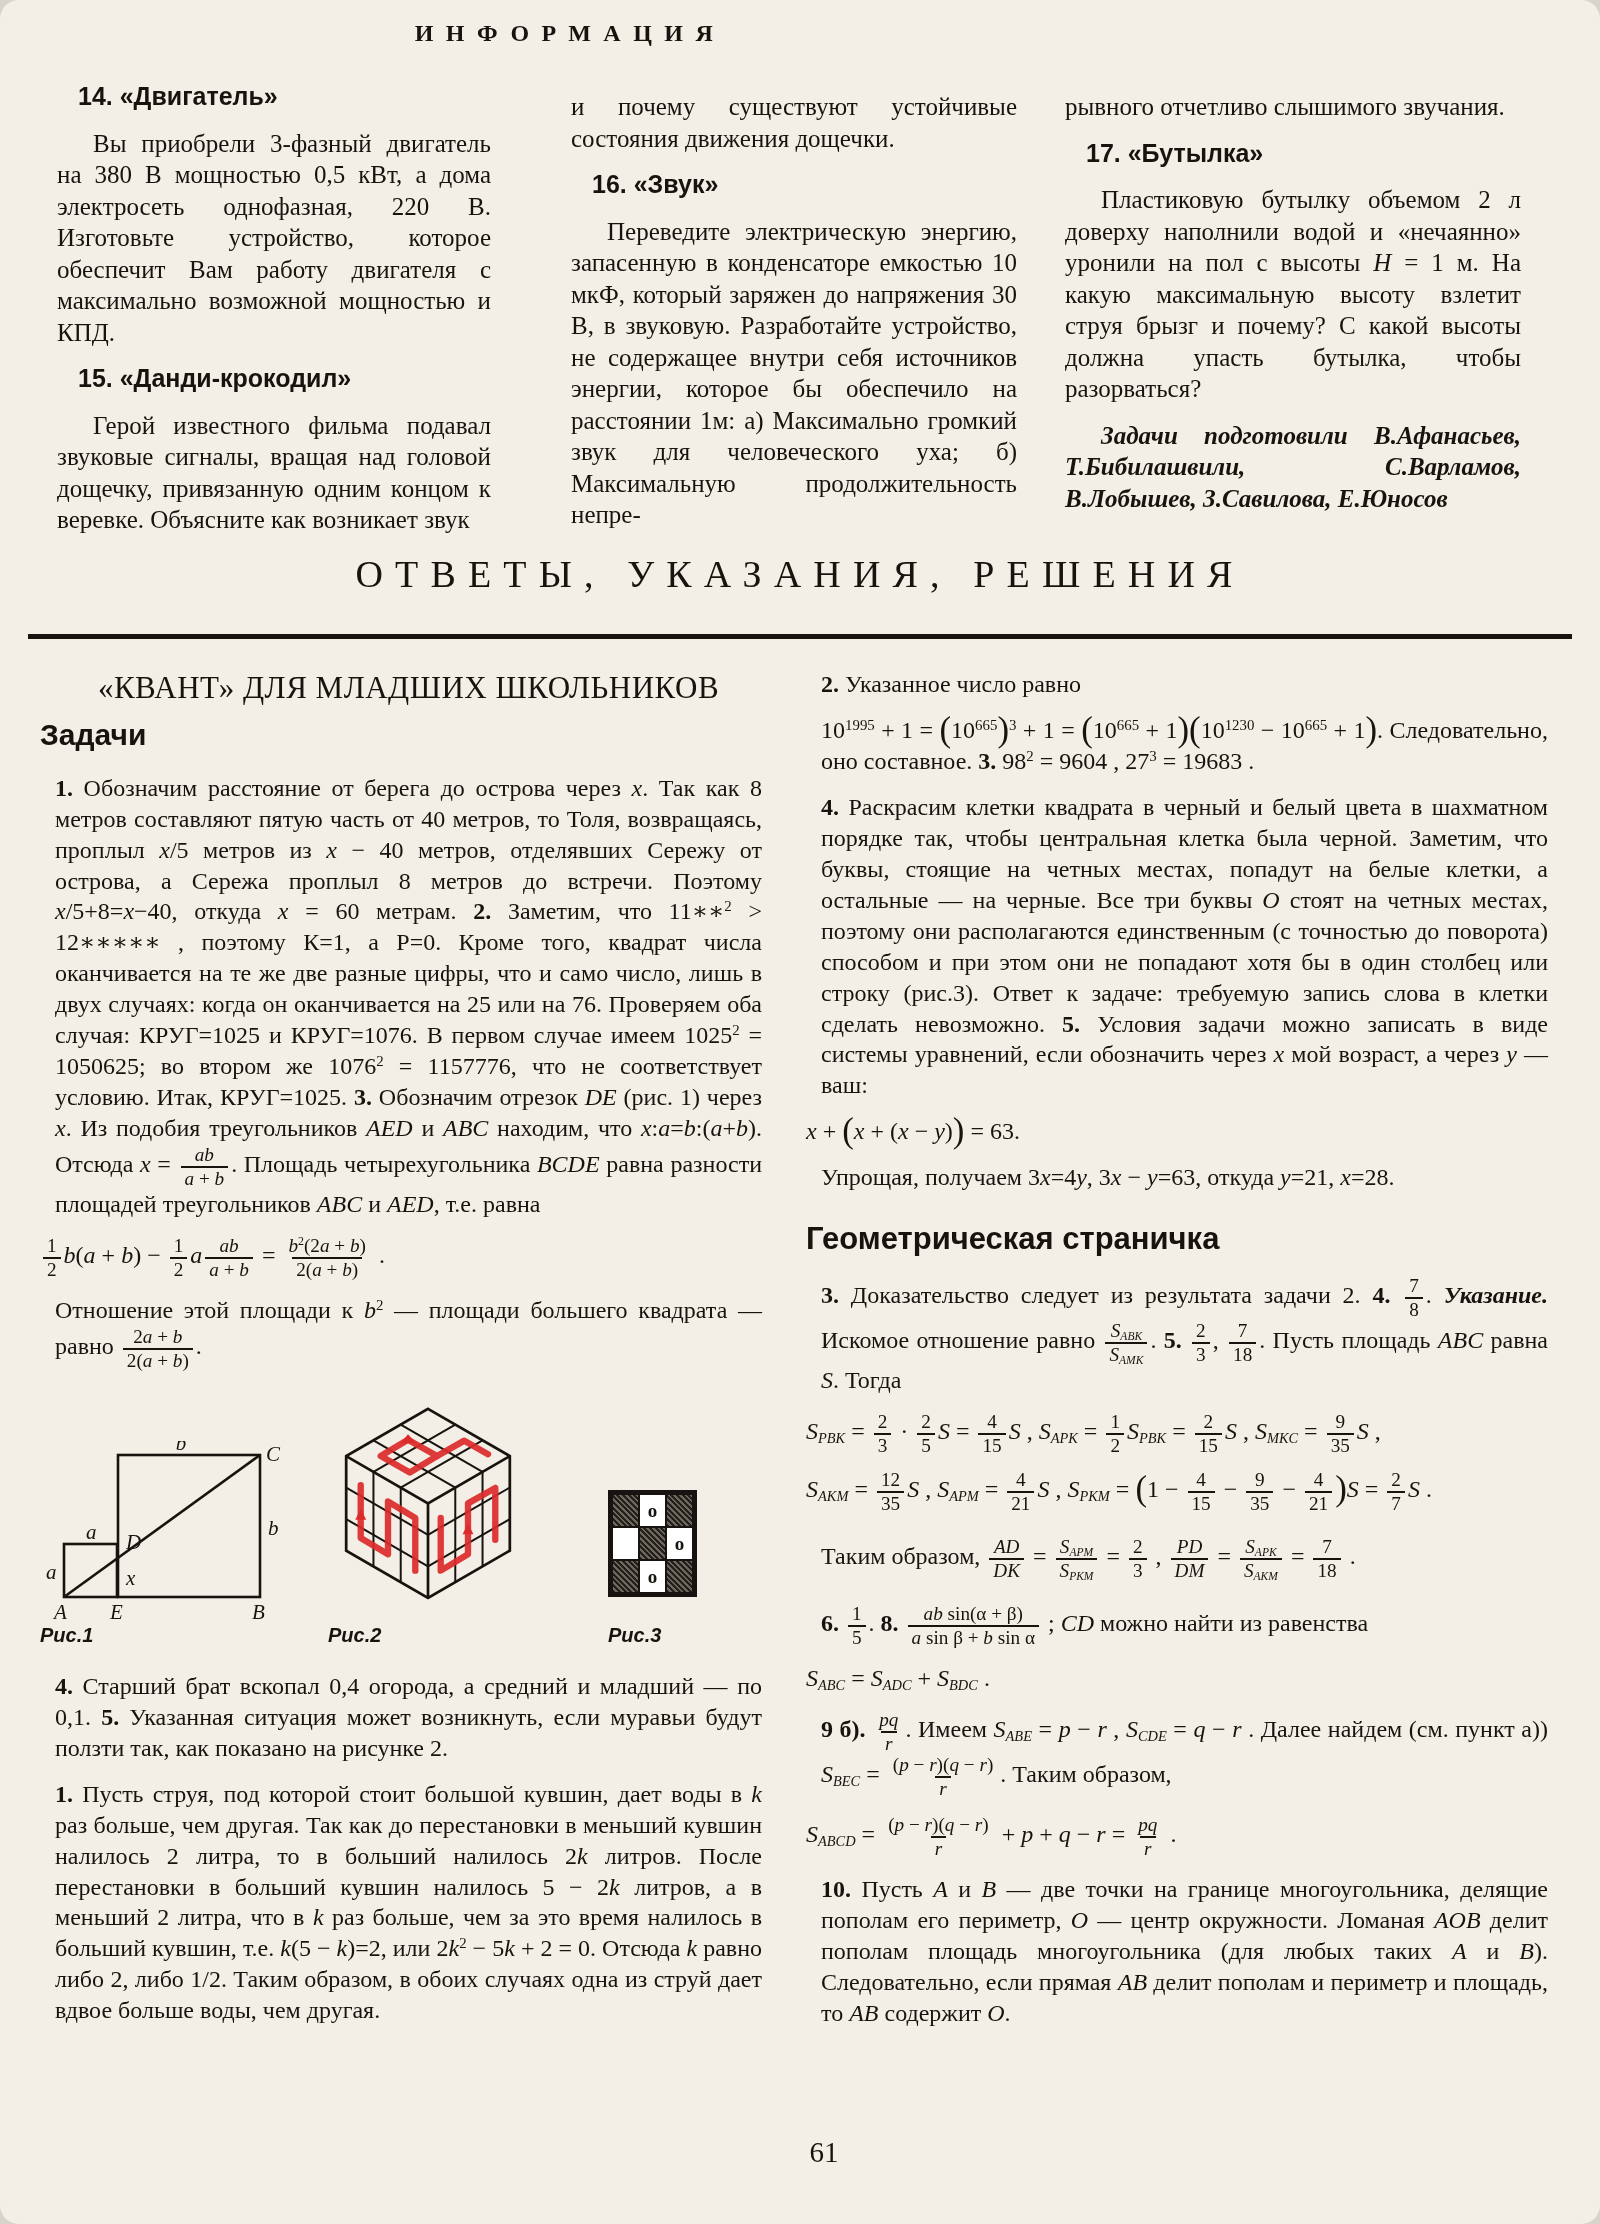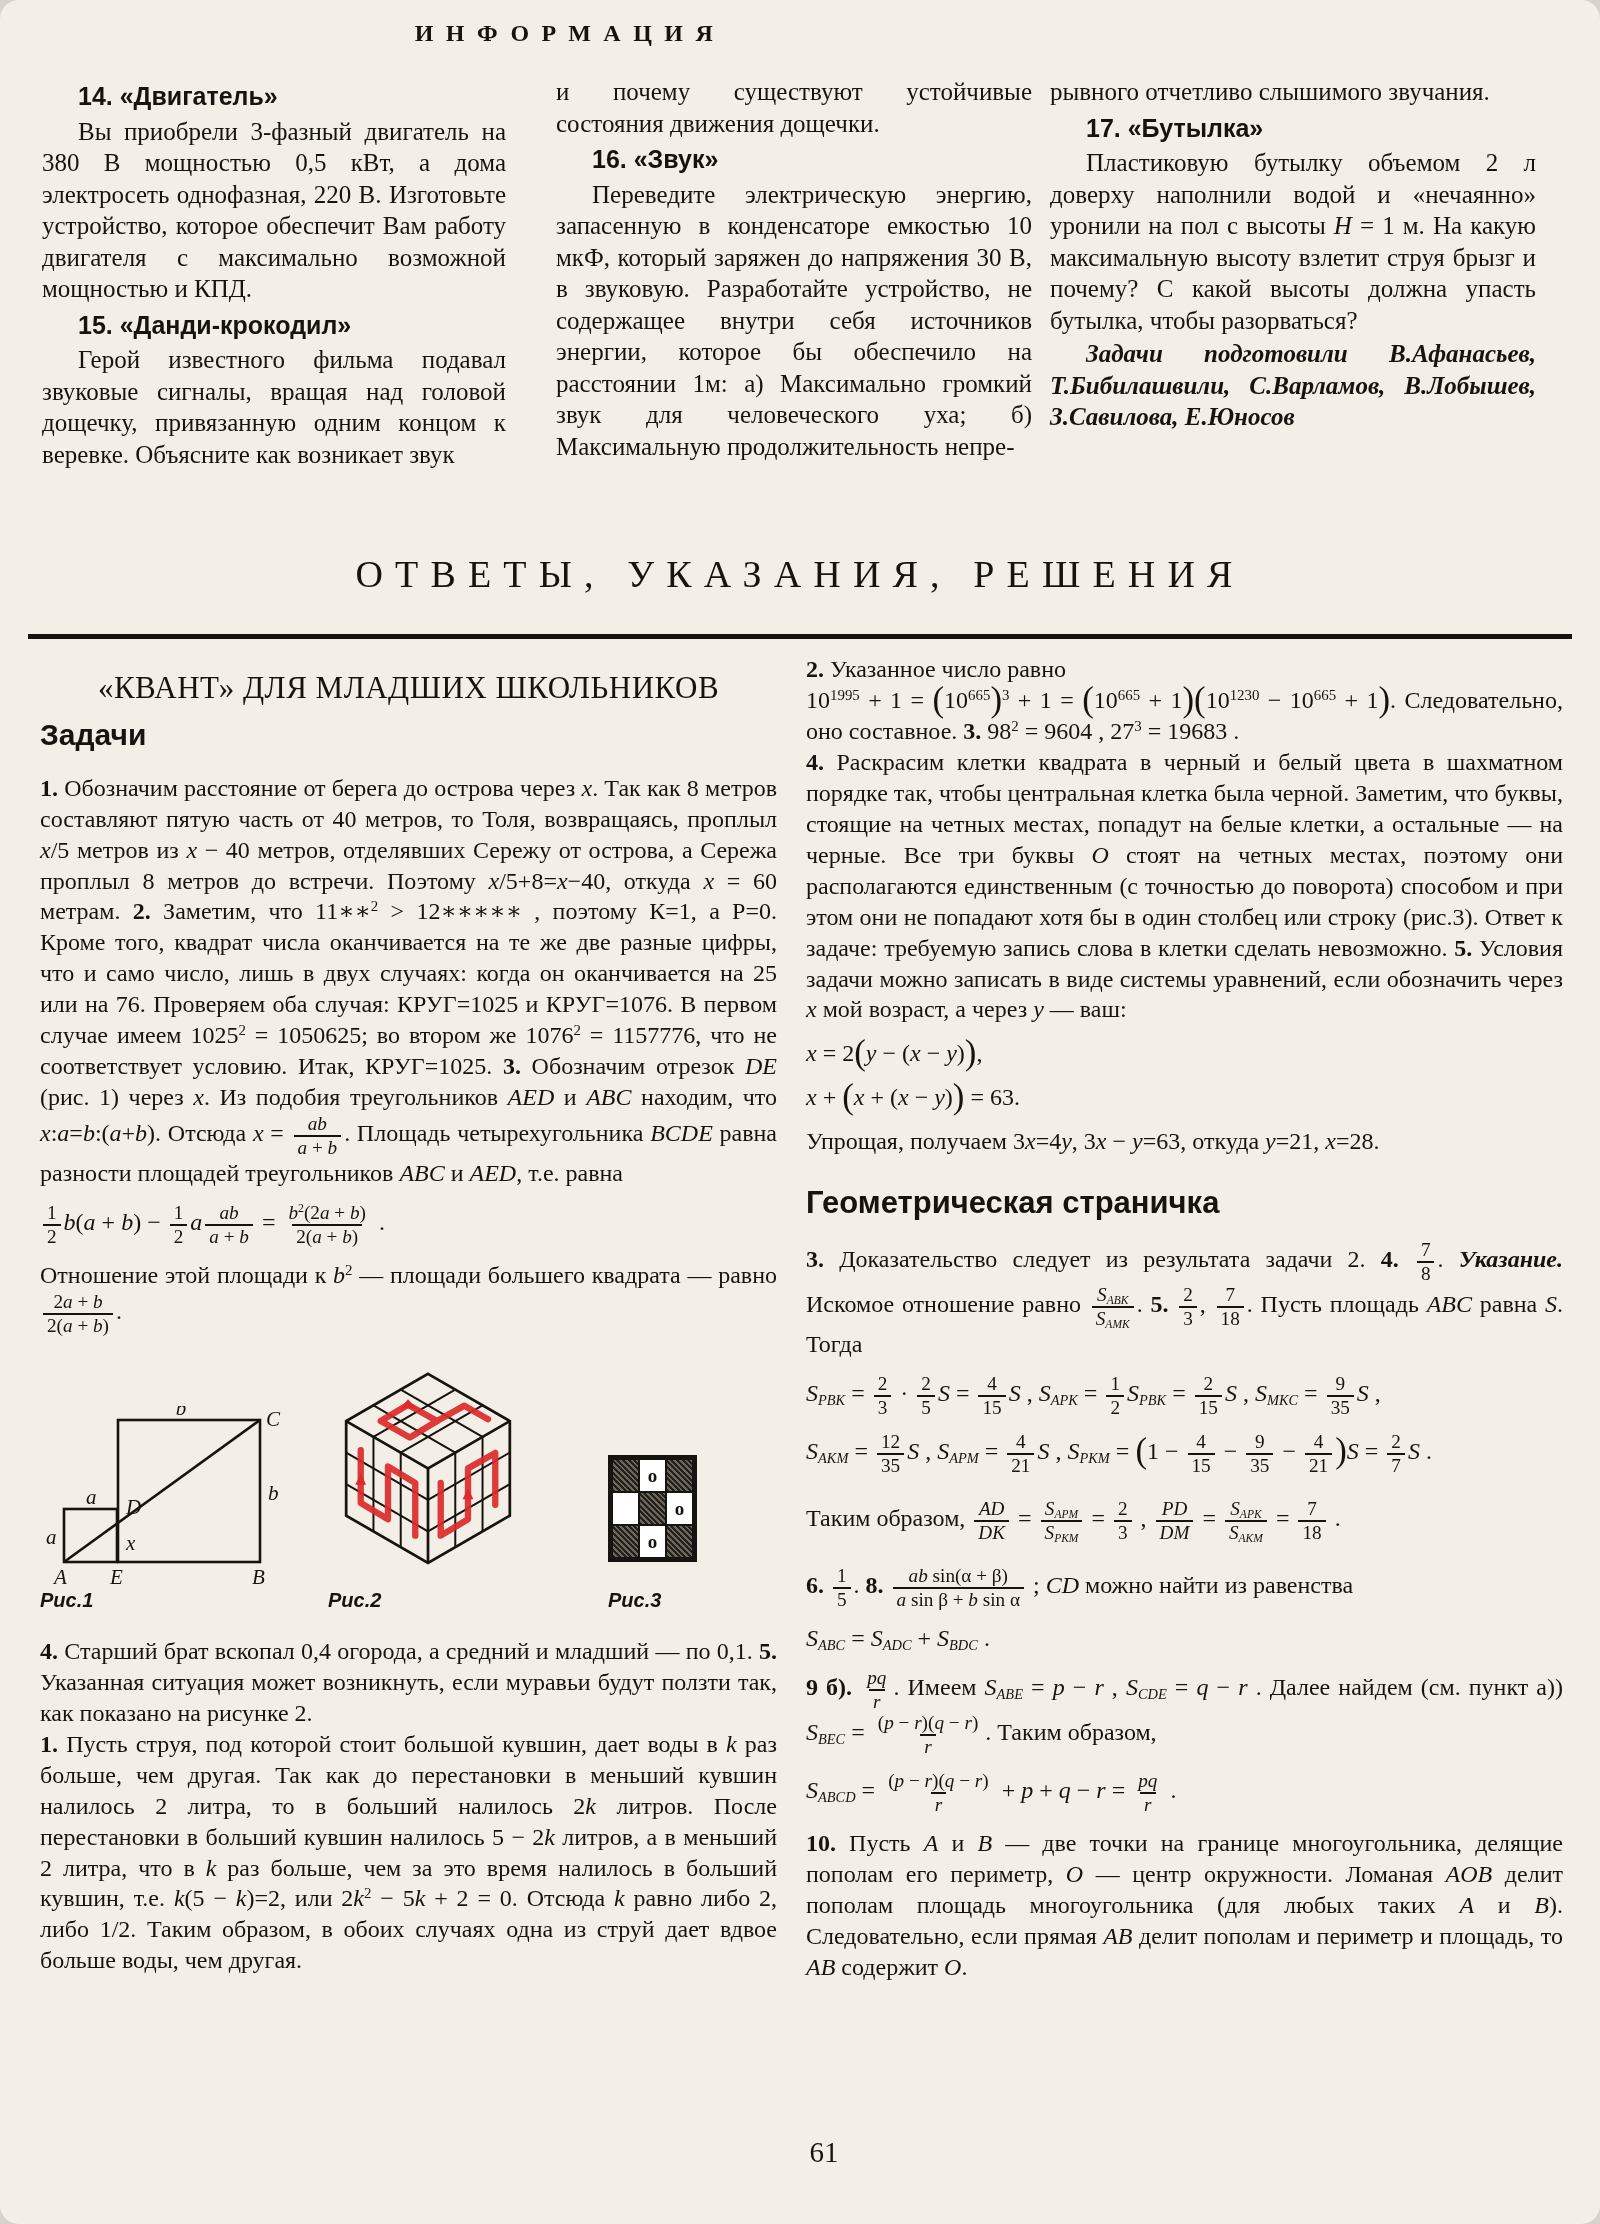--- a/index.html
+++ b/index.html
@@ -3,21 +3,21 @@
 <meta charset="utf-8">
 <style>
   html,body{margin:0;padding:0;background:#d8d4cb;}
   .page{
     position:relative;width:1600px;height:2224px;margin:0 auto;
     background:#f3efe7;color:#17140f;overflow:hidden;
     font-family:"Liberation Serif","DejaVu Serif",serif;
     border-radius:19px;
   }
   
-  p{margin:0;}
+  p{margin:15px;}
   b{font-weight:700;}
   i{font-style:italic;}
   sup{font-size:0.62em;line-height:0;vertical-align:0.55em;}
   sub{font-size:0.60em;line-height:0;vertical-align:-0.25em;font-style:italic;}
   .frac{display:inline-flex;flex-direction:column;align-items:center;
         vertical-align:middle;font-size:0.80em;line-height:1.12;margin:0 3px;text-align:center;}
   .frac .num{padding:0 4px;display:block;}
   .frac .den{padding:0 4px;display:block;border-top:2px solid currentColor;}
   .big{font-size:1.45em;line-height:0;vertical-align:-0.10em;font-weight:400;}
 
@@ -230,21 +230,20 @@
     </div>
 
     <p class="gap-top"><b>4.</b> Старший брат вскопал 0,4 огорода, а средний и младший — по 0,1. <b>5.</b> Указанная ситуация может возникнуть, если муравьи будут ползти так, как показано на рисунке 2.</p>
     <p><b>1.</b> Пусть струя, под которой стоит большой кувшин, дает воды в <i>k</i> раз больше, чем другая. Так как до перестановки в меньший кувшин налилось 2 литра, то в больший налилось 2<i>k</i> литров. После перестановки в больший кувшин налилось 5 − 2<i>k</i> литров, а в меньший 2 литра, что в <i>k</i> раз больше, чем за это время налилось в больший кувшин, т.е. <i>k</i>(5 − <i>k</i>)=2, или 2<i>k</i><sup>2</sup> − 5<i>k</i> + 2 = 0. Отсюда <i>k</i> равно либо 2, либо 1/2. Таким образом, в обоих случаях одна из струй дает вдвое больше воды, чем другая.</p>
   </div>
 
   <div class="anscol" id="ansR">
     <p><b>2.</b> Указанное число равно</p>
     <p>10<sup>1995</sup> + 1 = <span class="big">(</span>10<sup>665</sup><span class="big">)</span><sup>3</sup> + 1 = <span class="big">(</span>10<sup>665</sup> + 1<span class="big">)</span><span class="big">(</span>10<sup>1230</sup> − 10<sup>665</sup> + 1<span class="big">)</span>. Следовательно, оно составное. <b>3.</b> 98<sup>2</sup> = 9604 , 27<sup>3</sup> = 19683 .</p>
     <p><b>4.</b> Раскрасим клетки квадрата в черный и белый цвета в шахматном порядке так, чтобы центральная клетка была черной. Заметим, что буквы, стоящие на четных местах, попадут на белые клетки, а остальные — на черные. Все три буквы <i>О</i> стоят на четных местах, поэтому они располагаются единственным (с точностью до поворота) способом и при этом они не попадают хотя бы в один столбец или строку (рис.3). Ответ к задаче: требуемую запись слова в клетки сделать невозможно. <b>5.</b> Условия задачи можно записать в виде системы уравнений, если обозначить через <i>x</i> мой возраст, а через <i>y</i> — ваш:</p>
-    <p class="eq"><i>x</i> = 2<span class="big">(</span><i>y</i> − (<i>x</i> − <i>y</i>)<span class="big">)</span>,</p>
     <p class="eq"><i>x</i> + <span class="big">(</span><i>x</i> + (<i>x</i> − <i>y</i>)<span class="big">)</span> = 63.</p>
     <p>Упрощая, получаем 3<i>x</i>=4<i>y</i>, 3<i>x</i> − <i>y</i>=63, откуда <i>y</i>=21, <i>x</i>=28.</p>
 
     <p class="sansH geomH">Геометрическая страничка</p>
 
     <p><b>3.</b> Доказательство следует из результата задачи 2. <b>4.</b> <span class="frac">
           <span class="num">7</span>
           <span class="den">8</span>
         </span>. <b style="font-style: italic;">Указание.</b> Искомое отношение равно <span class="frac">
           <span class="num"><i>S</i><sub>ABK</sub></span>

